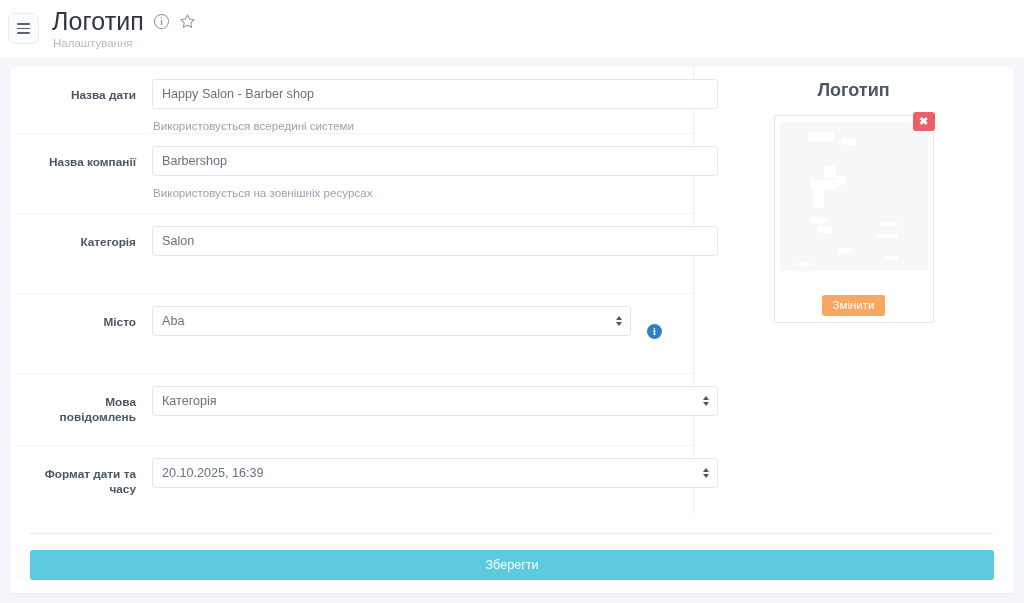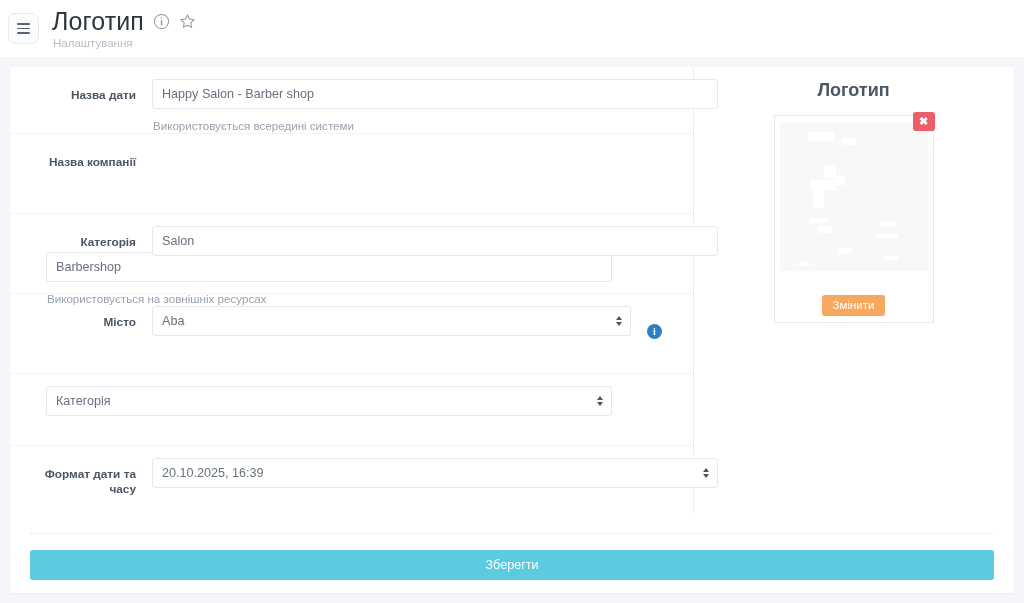--- a/index.html
+++ b/index.html
@@ -154,21 +154,21 @@
     font-weight: bold;
     display: flex;
     align-items: center;
     justify-content: center;
     font-family: "Liberation Serif", serif;
     cursor: pointer;
   }
 
   
   .r1 { height: 66px; }
-  .r2 { height: 80px; flex-direction: column; }
+  .r2 { height: 80px; }
   .r3 { height: 80px; }
   .r4 { height: 80px; }
   .r5 { height: 72px; }
   .r6 { height: 69px; }
 
   
   .logo-col {
     flex: 1 1 auto;
     padding-top: 13px;
     display: flex;
@@ -310,20 +310,21 @@
             <span class="spin">
               <i class="up"></i>
                 <i class="dn"></i>
             </span>
           </div>
         </div>
         <div class="info-badge">i</div>
       </div>
 
       <div class="row r5">
+        <div class="label">Мова повідомлень</div>
         <div class="ctrl">
           <div class="field select">
             <span>Категорія</span>
             <span class="spin">
               <i class="up"></i>
                 <i class="dn"></i>
             </span>
           </div>
         </div>
       </div>

